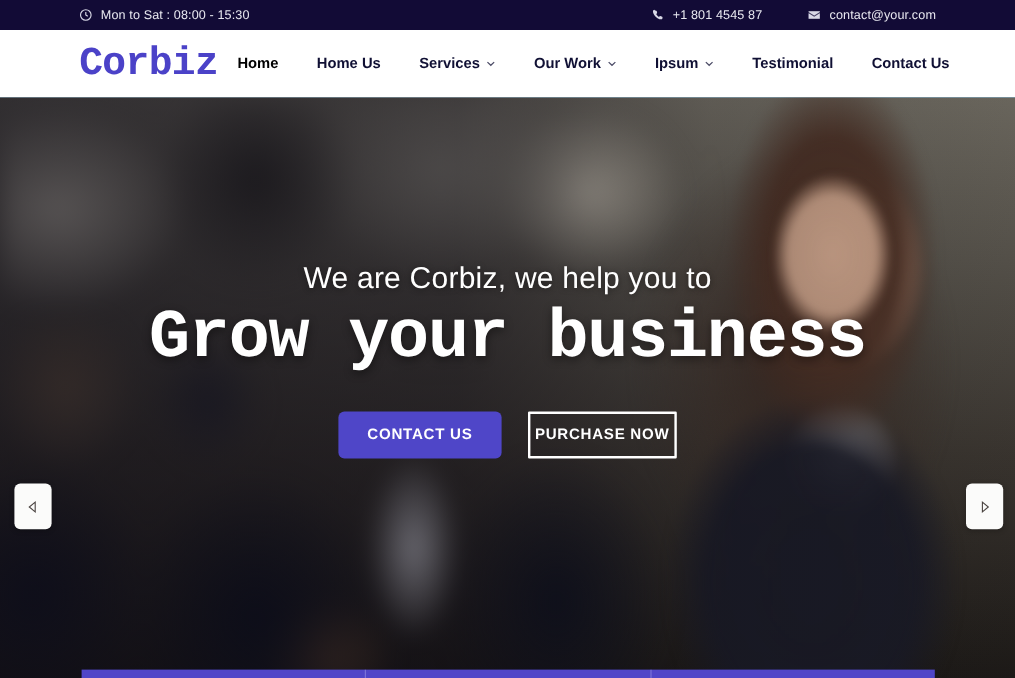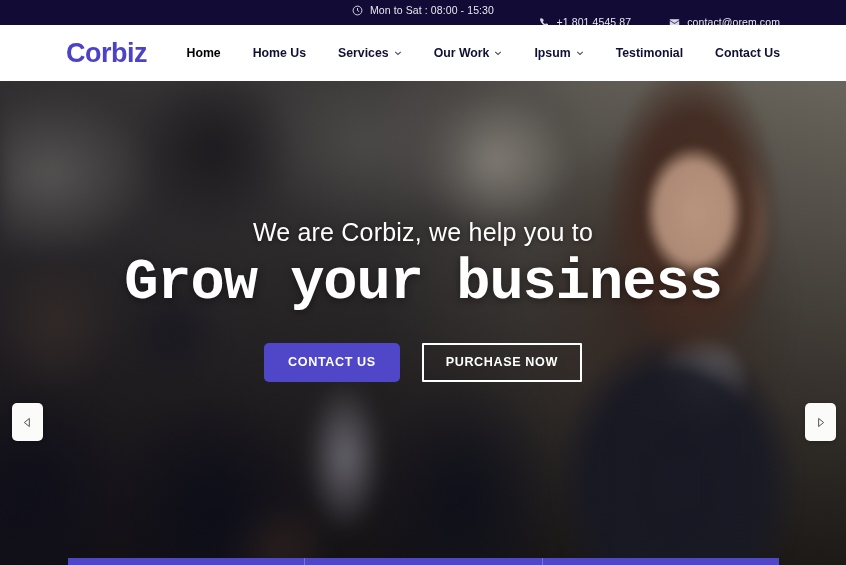--- a/index.html
+++ b/index.html
@@ -8,38 +8,38 @@
     overflow:hidden;
     font-family:"Liberation Sans", sans-serif;
     background:#ffffff;
   }
   .page { position:relative; width:846px; height:565px; overflow:hidden; }
 
   
   .topbar {
     height:25px; background:#120B36; color:#e8e8f0;
     display:flex; align-items:center; font-size:10.5px;
-    padding:4px 66px; position:relative; z-index:30;flex-direction:column;
+    padding:4px 66px; position:relative; z-index:30;
   }
   .topbar-left { display:flex; align-items:center; gap:7px; }
   .topbar-right { margin-left:auto; display:flex; gap:38px; }
   .tb-item { display:flex; align-items:center; gap:7px; white-space:nowrap; }
   .tb-ico { display:inline-flex; width:11px; height:11px; align-items:center; justify-content:center; color:#d8d8e6; }
   .tb-ico svg { width:11px; height:11px; display:block; }
   .tb-txt { letter-spacing:.1px; }
 
   
   .header {
     height:56px; background:#ffffff;
     display:flex; align-items:center;
     padding:0 66px; position:relative; z-index:30;
   }
   .logo {
-    font-size:27px; font-weight:bold; color:#4b42c8;
-    letter-spacing:-.5px; font-family:Liberation Sans, sans-serif;
+    font-size:33px; font-weight:bold; color:#4b42c8;
+    letter-spacing:-.5px; font-family:Liberation Mono, monospace;
   }
   .nav { margin-left:auto; display:flex; align-items:center; gap:0px; }
   .nav-item {
     display:flex; align-items:center; gap:5px;
     font-size:12.3px; font-weight:bold; color:#101034;
     padding:0 16px; cursor:pointer; white-space:nowrap;
   }
   .nav-item.active { color:#000000; }
   .nav-item:last-child { padding-right:0; }
   .caret { width:8px; height:8px; display:block; opacity:.75; }
@@ -118,21 +118,21 @@
   .hero-btns { margin-top:28px; display:flex; gap:22px; align-items:center; }
   .btn {
     font-size:12.6px; font-weight:bold; letter-spacing:.6px;
     cursor:pointer; display:inline-flex; align-items:center; justify-content:center;
   }
   .btn-primary {
     background:#4f46c8; color:#ffffff; padding:0 24px; height:39px;
     border-radius:5px; border:none;
   }
   .btn-outline {
-    background:transparent; color:#ffffff; padding:0 22px; height:39px;
+    background:transparent; color:#ffffff; padding:0 4px; height:39px;
     border:2px solid #ffffff; border-radius:1px;text-align:right;
   }
 
   
   .arrow {
     position:absolute; top:322px; width:31px; height:38px;
     background:#fbfbfa; border-radius:5px; z-index:8;
     display:flex; align-items:center; justify-content:center;
     cursor:pointer; box-shadow:0 1px 4px rgba(0,0,0,.22);
   }
@@ -174,21 +174,21 @@
         </span>
         <span class="tb-txt">+1 801 4545 87</span>
       </div>
       <div class="tb-item">
         <span class="tb-ico">
           <svg viewBox="0 0 16 16" fill="currentColor">
             <path d="M1.2 3.4h13.6v9.2H1.2z" opacity=".25"></path>
             <path d="M1.2 3.4h13.6v1L8 8.7 1.2 4.4zM1.2 5.8 8 10l6.8-4.2v6.8H1.2z"></path>
           </svg>
         </span>
-        <span class="tb-txt">contact@orem.com</span>
+        <span class="tb-txt">contact@your.com</span>
       </div>
     </div>
   </div>
 
   <div class="header">
     <div class="logo">Corbiz</div>
     <nav class="nav">
       <div class="nav-item active">
         <span>Home</span>
       </div>

